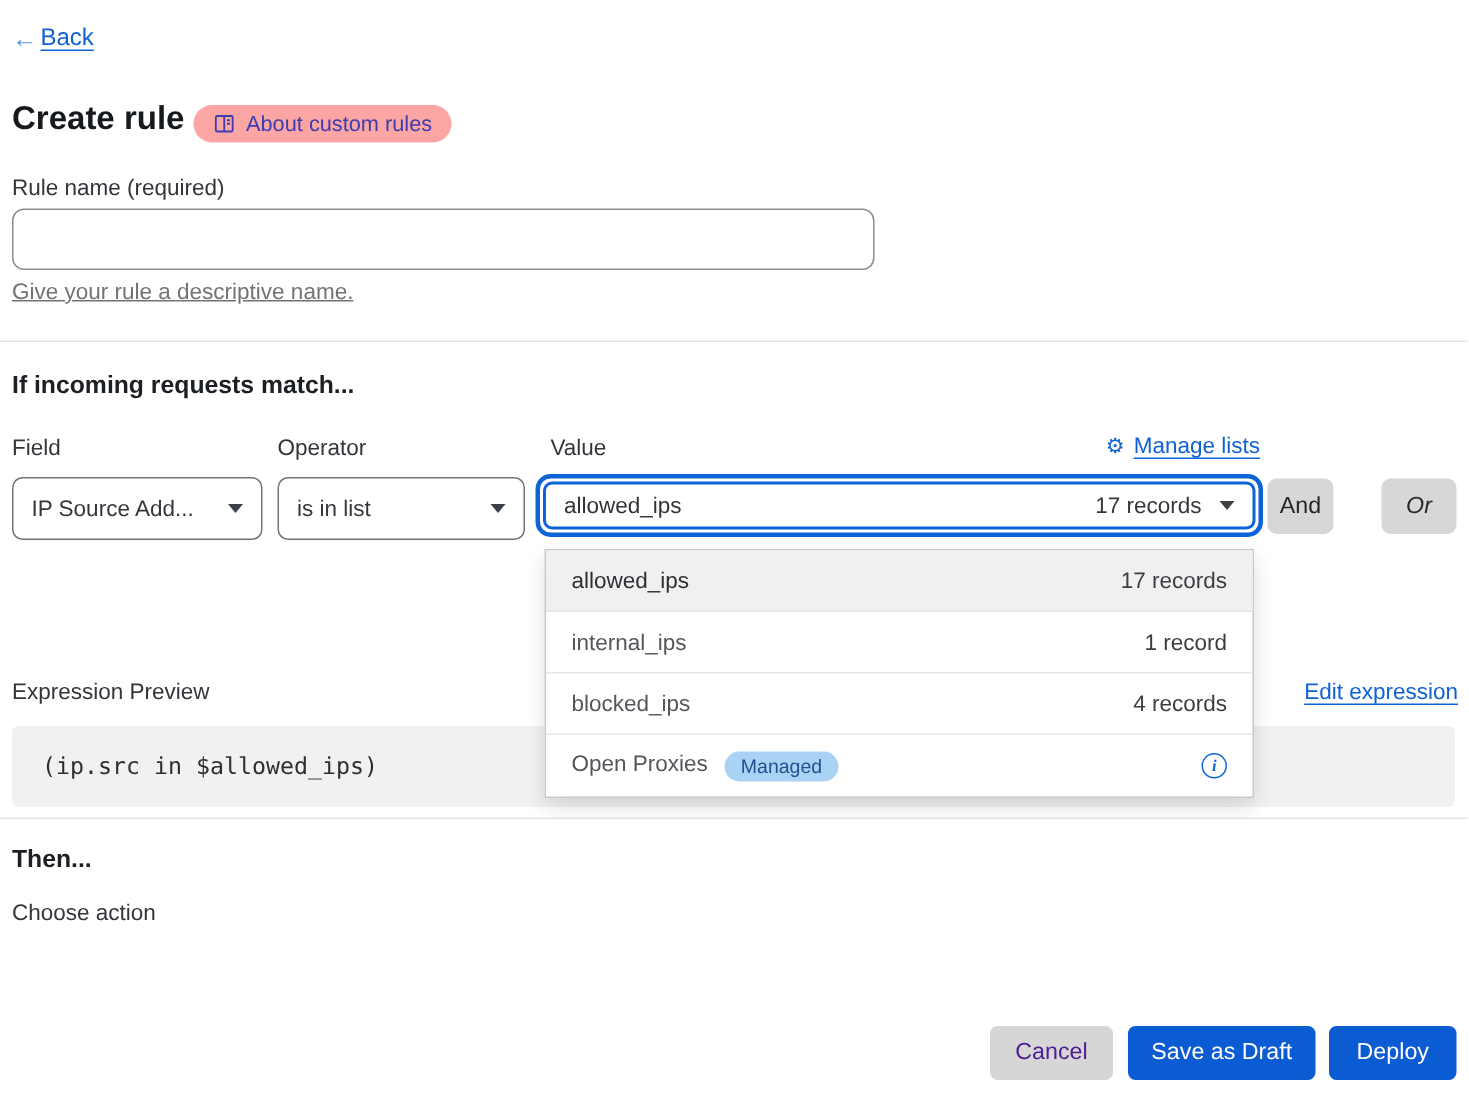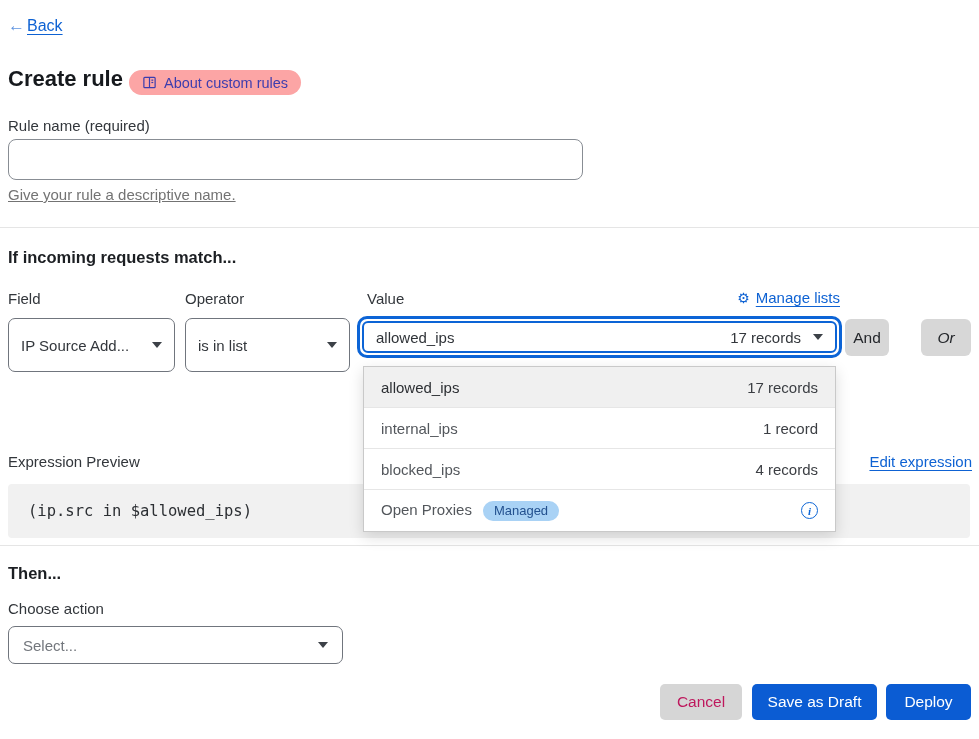--- a/index.html
+++ b/index.html
@@ -40,21 +40,21 @@
 
   
   .label-field { top:290px; left:8px; }
   .label-operator { top:290px; left:185px; }
   .label-value { top:290px; left:367px; }
   .manage-lists { position:absolute; top:289px; right:139px; font-size:15px;
                   display:flex; align-items:center; gap:6px; }
   .gear-icon { font-size:14px; color:#0e62d3; text-decoration:none; }
 
   
-  .select { position:absolute; height:54px; border:1px solid #70757d; border-radius:7px;
+  .select { position:absolute; height:42px; border:1px solid #70757d; border-radius:7px;
             background:#fff; display:flex; align-items:center; padding:0 12px;
             font-size:15px; color:#33373c; cursor:pointer; }
   .select .caret { margin-left:auto; }
   .caret { width:0; height:0; border-left:5px solid transparent; border-right:5px solid transparent;
            border-top:6px solid #3c4147; flex:none; }
   .field-select { top:318px; left:8px; width:167px; }
   .operator-select { top:318px; left:185px; width:165px; }
   .action-select { position:absolute; top:626px; left:8px; width:335px; height:38px;
                    border:1px solid #70757d; border-radius:7px; display:flex; align-items:center;
                    padding:0 14px; font-size:15px; cursor:pointer; }
@@ -99,21 +99,21 @@
   .expr-block { position:absolute; top:484px; left:8px; width:962px; height:54px;
                 background:#f1f1f1; border-radius:4px; display:flex; align-items:center; }
   .expr-code { font-family:"DejaVu Sans Mono","Liberation Mono",monospace; font-size:15.5px;
                color:#2c2f33; padding-left:20px; }
 
   
   .action-label { top:600px; left:8px; }
 
   
   .cancel-btn { position:absolute; top:684px; left:660px; width:82px; height:36px;
-                background:#d6d6d6; border-radius:5px; font-size:15.5px; color:#be185d; }
+                background:#d6d6d6; border-radius:5px; font-size:15.5px; color:#4c1d95; }
   .save-draft-btn { position:absolute; top:684px; left:752px; width:125px; height:36px;
                     background:#0b5cd3; border-radius:5px; font-size:15.5px; color:#ffffff; }
   .deploy-btn { position:absolute; top:684px; left:886px; width:85px; height:36px;
                 background:#0b5cd3; border-radius:5px; font-size:15.5px; color:#ffffff; }
 </style>
 </head>
 <body>
 
 <div class="page">
 
@@ -200,22 +200,18 @@
   <div class="expr-label">Expression Preview</div>
   <a class="edit-expression link underline">Edit expression</a>
   <div class="expr-block">
     <span class="expr-code">(ip.src in $allowed_ips)</span>
   </div>
 
   <div class="divider divider-2"></div>
 
   <div class="section-heading then-heading">Then...</div>
   <div class="field-label action-label">Choose action</div>
-  <div class="action-select">
-    <span class="placeholder">Select...</span>
-    <span class="caret" style="margin-left:auto;"></span>
-  </div>
 
   <button class="btn cancel-btn">Cancel</button>
   <button class="btn deploy-btn">Deploy</button>
   <button class="btn save-draft-btn">Save as Draft</button>
 
 </div>
 
 </body></html>

